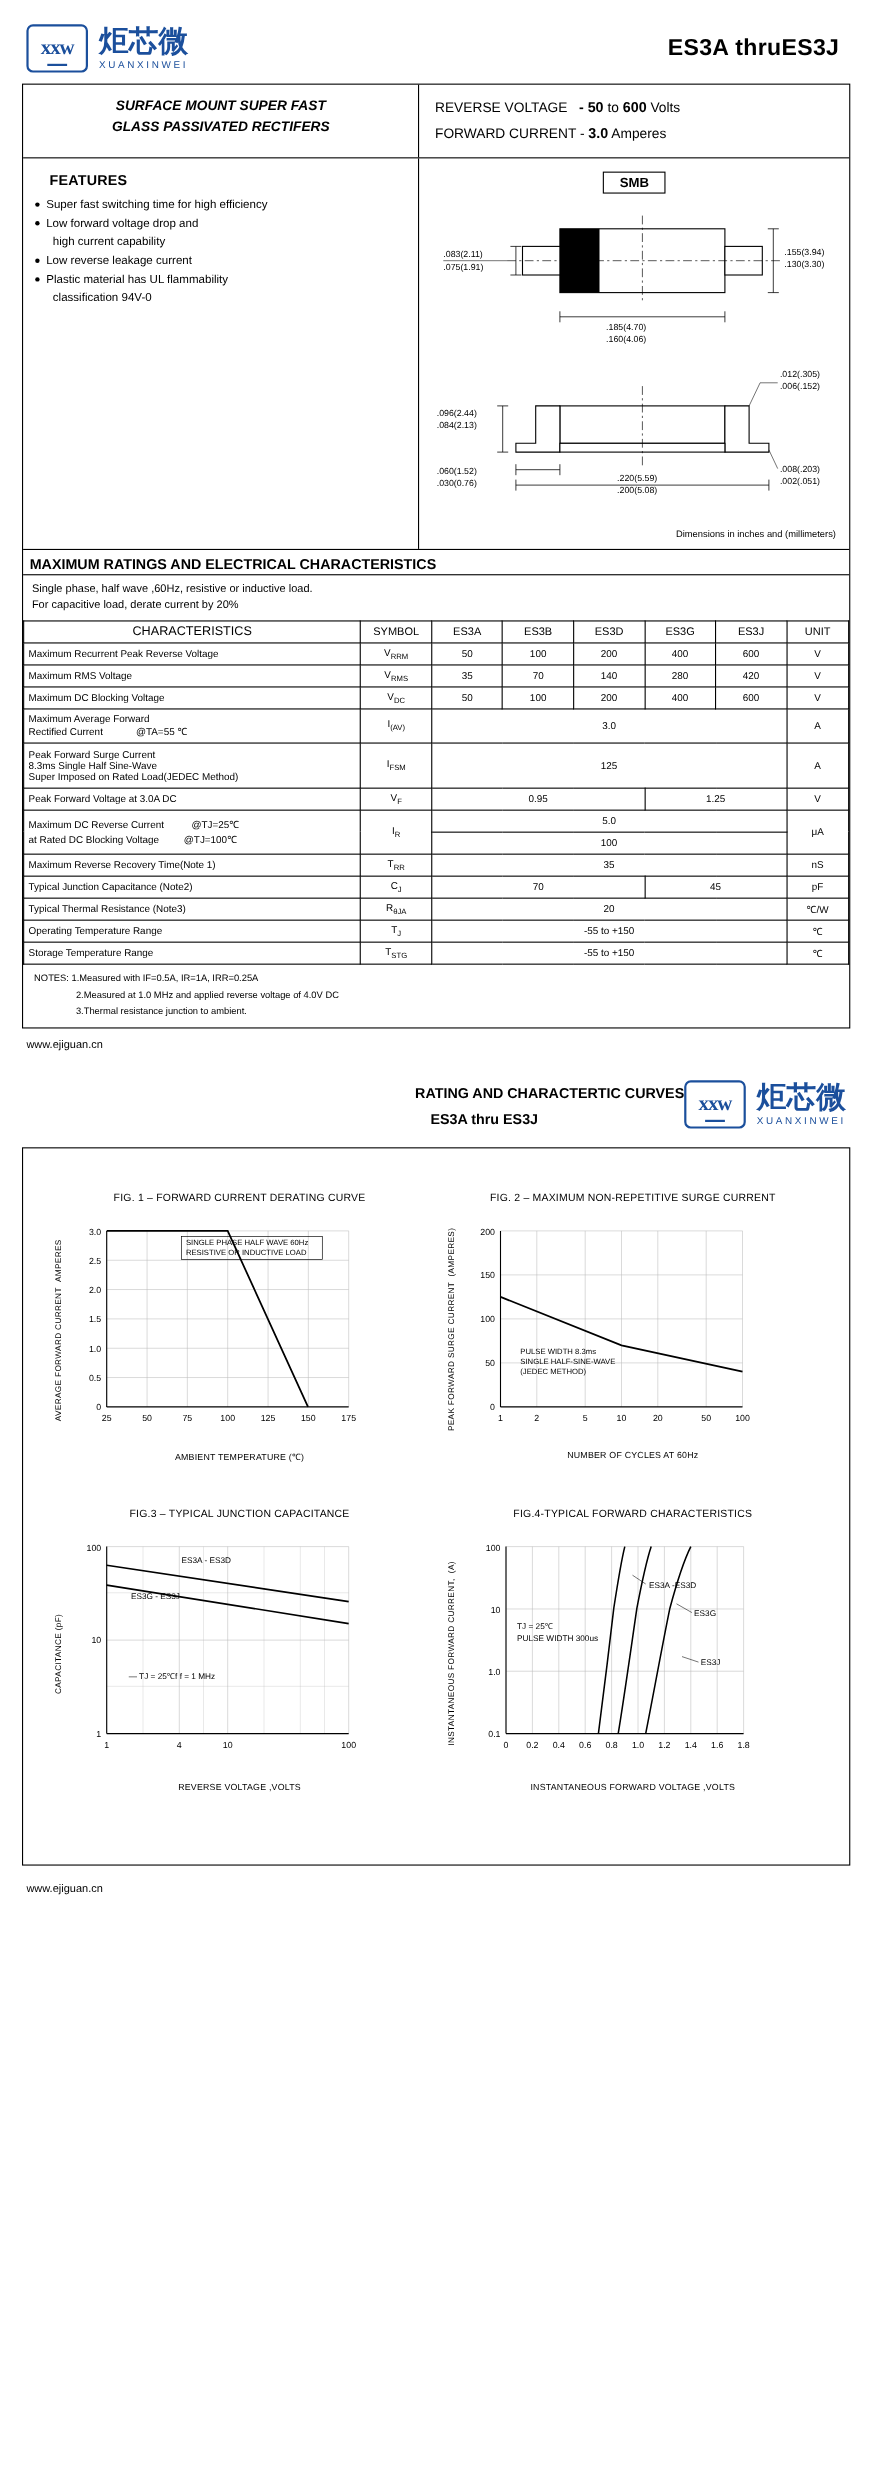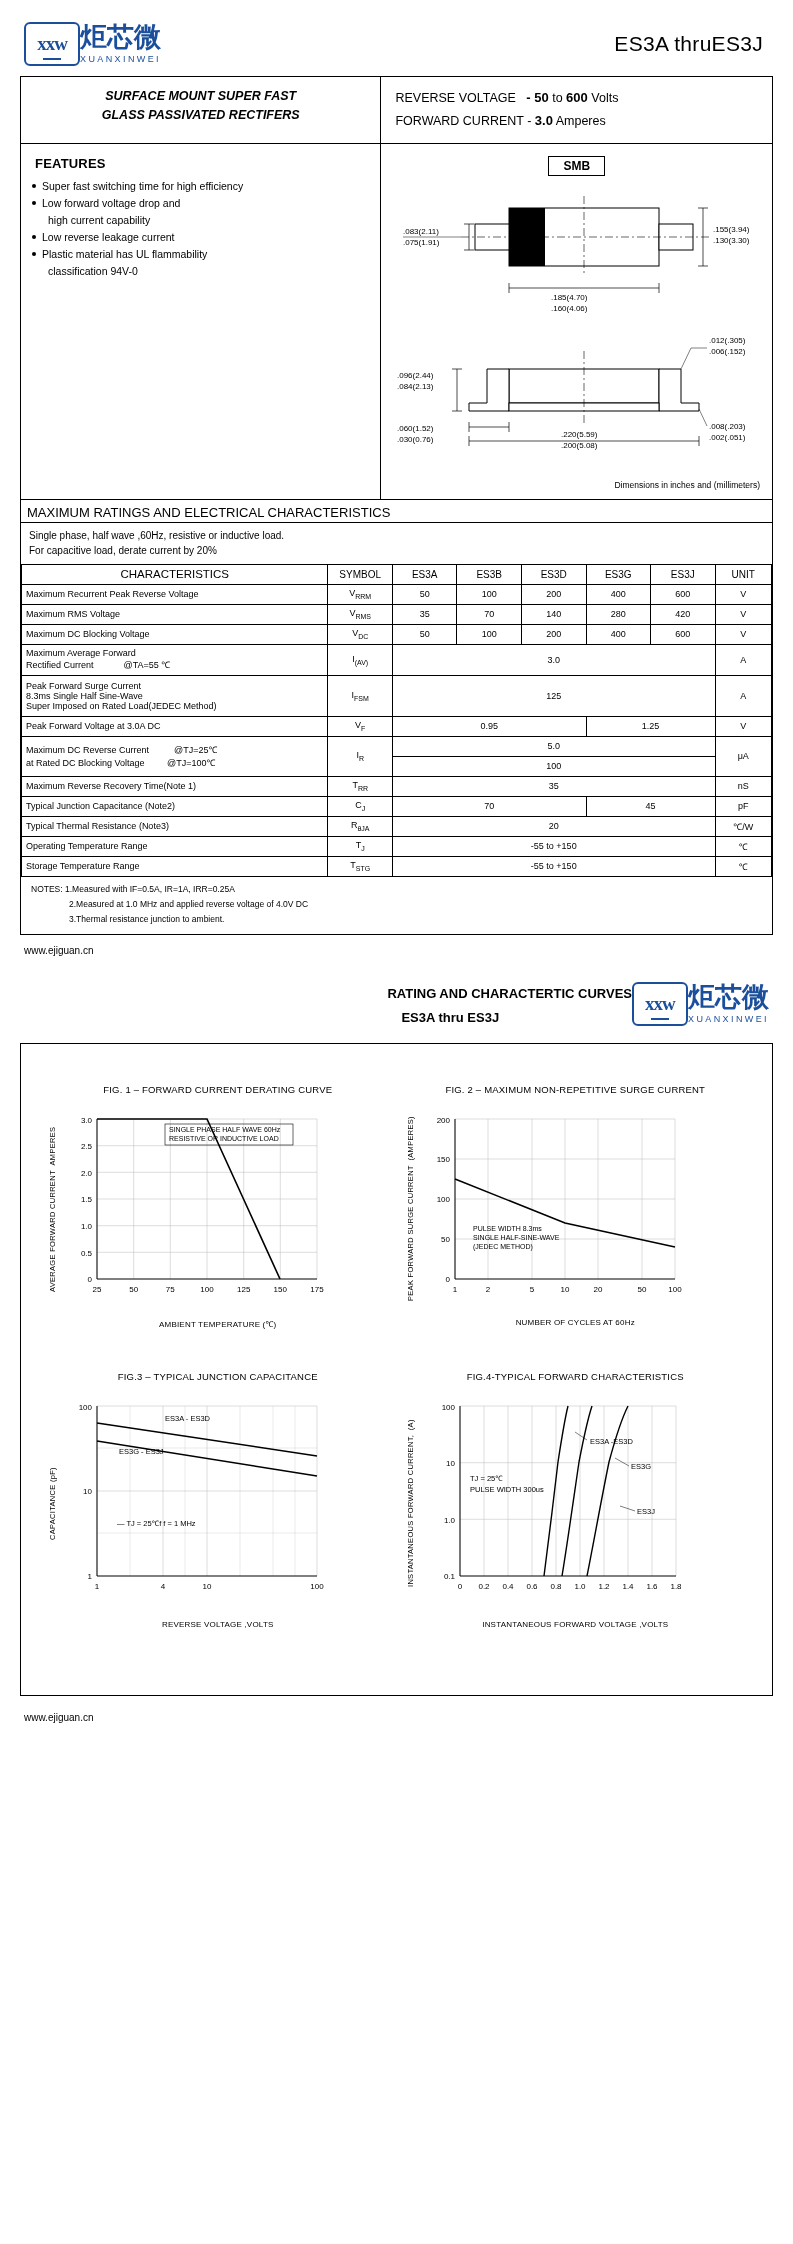--- a/index.html
+++ b/index.html
@@ -2,47 +2,47 @@
 <html><head>
 <meta charset="utf-8">
 <style>
   html,body{margin:0;padding:0;background:#ffffff;}
   body{width:793px;font-family:"Liberation Sans",sans-serif;color:#000;}
   .page{width:793px;position:relative;}
 
   
   .sheet1{padding:18px 20px 0 20px;box-sizing:border-box;width:793px;}
   .brandrow{display:flex;align-items:center;justify-content:space-between;padding:4px 4px 10px 4px;}
-  .brandleft{display:flex;align-items:center;}
+  .brandleft{display:flex;align-items:center;gap:10px;}
   .logo-mark{width:52px;height:40px;border:2px solid #1b4f9c;border-radius:6px;position:relative;display:flex;align-items:center;justify-content:center;}
   .logo-mark .xx{font-family:"Liberation Serif",serif;font-weight:bold;font-size:19px;color:#1b4f9c;letter-spacing:-1px;}
   .logo-mark .bar{position:absolute;bottom:4px;left:50%;transform:translateX(-50%);width:18px;height:2px;background:#1b4f9c;}
   .cn-name{font-family:"Liberation Serif",serif;font-size:27px;font-weight:bold;color:#1b4f9c;line-height:1;}
   .cn-sub{font-size:9px;color:#1b4f9c;letter-spacing:2.4px;margin-top:3px;}
-  .partno{font-size:21px;font-weight:normal;letter-spacing:.3px;padding-right:6px;}
+  .partno{font-size:21px;font-weight:bold;letter-spacing:.3px;padding-right:6px;}
 
   .framebox{border:1px solid #000;}
   .tophead{display:flex;border-bottom:1px solid #000;}
   .tophead .left{width:48%;box-sizing:border-box;border-right:1px solid #000;text-align:center;padding:10px 6px;font-weight:bold;font-size:12.5px;line-height:1.55;font-style:italic;}
   .tophead .right{width:52%;box-sizing:border-box;padding:10px 8px 10px 14px;font-size:12.5px;line-height:1.75;}
   .tophead .right b{font-size:13px;}
 
   .midsec{display:flex;border-bottom:1px solid #000;}
   .feat{width:48%;box-sizing:border-box;border-right:1px solid #000;padding:10px 10px 14px 10px;}
-  .feat h3{margin:2px 0 7px 4px;font-size:13px;font-weight:bold;letter-spacing:.2px;}
+  .feat h3{margin:2px 0 7px 14px;font-size:13px;font-weight:bold;letter-spacing:.2px;}
   .feat ul{list-style:none;margin:0;padding:0;font-size:10.5px;line-height:1.62;}
   .feat ul li{padding-left:11px;position:relative;}
   .feat ul li.b::before{content:"";position:absolute;left:1px;top:6px;width:4px;height:4px;border-radius:50%;background:#000;}
   .feat ul li.cont{padding-left:17px;}
   .mech{margin-top:26px;}
   .drawing{width:52%;box-sizing:border-box;padding:8px 10px 6px 10px;position:relative;}
   .smb-label{text-align:center;font-weight:bold;font-size:12px;border:1px solid #000;display:inline-block;padding:2px 14px;margin:4px 0 0 0;}
   .dimnote{font-size:8.5px;text-align:right;padding:4px 2px 3px 0;}
 
-  .ratings-title{font-size:13px;font-weight:normal;padding:5px 6px 2px 6px;border-bottom:1px solid #000;}
+  .ratings-title{font-size:13px;font-weight:bold;padding:5px 6px 2px 6px;border-bottom:1px solid #000;}
   .ratings-note{padding:5px 8px 5px 8px;font-size:10px;line-height:1.55;}
 
   table.spec{border-collapse:collapse;width:100%;font-size:9px;padding-left:31px;}
   table.spec th,table.spec td{border:1px solid #000;padding:2px 3px;text-align:center;vertical-align:middle;height:15px;}
   table.spec th{font-weight:normal;}
   table.spec td.desc,table.spec th.desc{text-align:left;padding-left:4px;}
   table.spec tr.hdr th{font-size:10px;}
   table.spec tr.hdr th.char{font-size:11.5px;}
   .sub{font-size:7px;vertical-align:sub;}
   .notes{font-size:8.5px;line-height:1.75;padding:5px 6px 8px 10px;}

